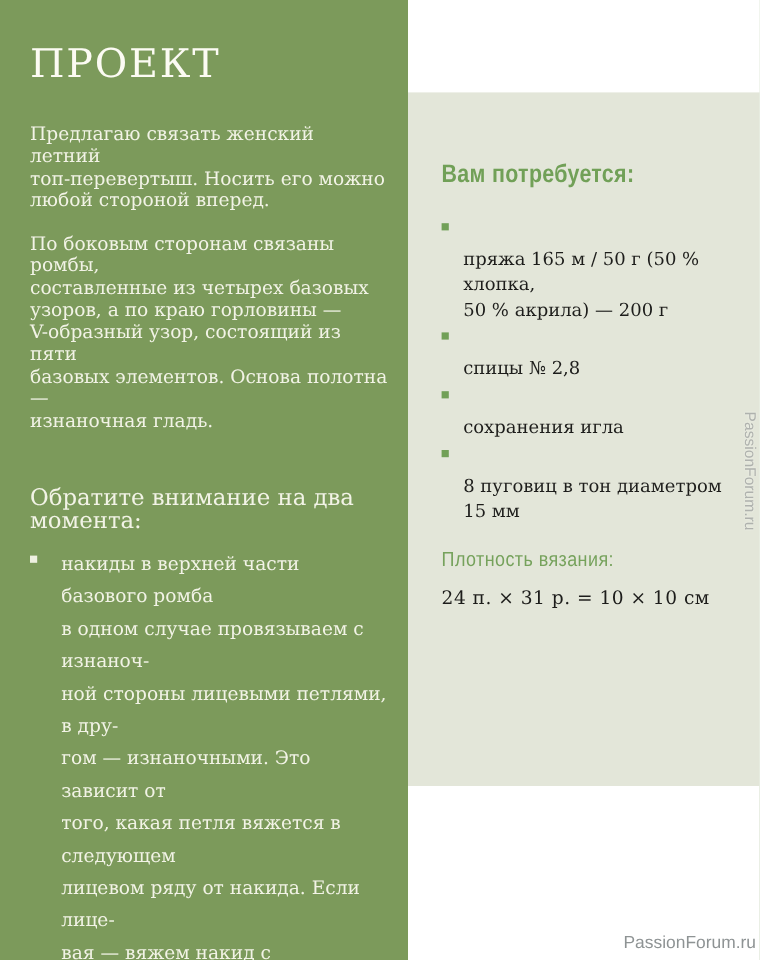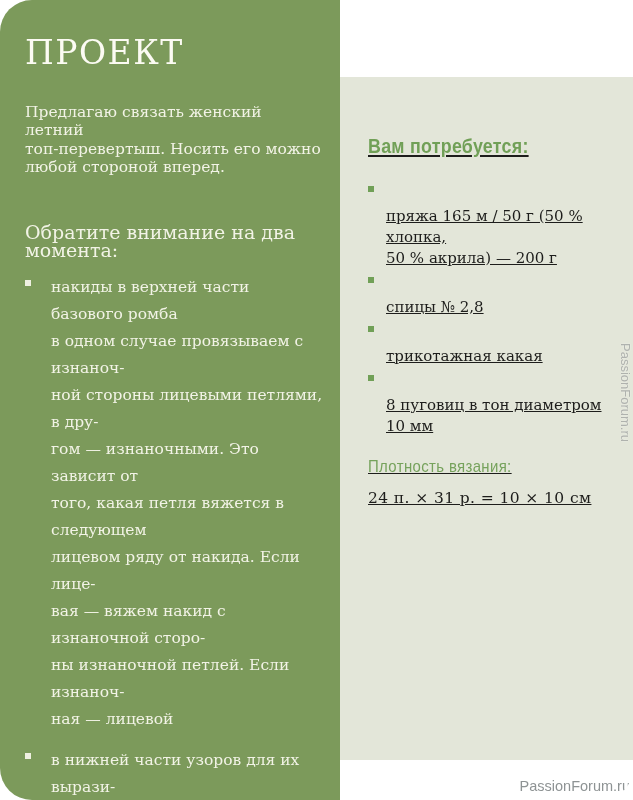--- a/index.html
+++ b/index.html
@@ -3,21 +3,20 @@
 <meta charset="utf-8">
 <style>
   html, body { margin: 0; padding: 0; }
   .page {
     position: relative;
     width: 633px;
     height: 800px;
     background: #ffffff;
     overflow: hidden;
     font-family: "DejaVu Serif", serif;
-    border-radius: 32px;
   }
 
   
   .left-panel {
     position: absolute;
     left: 0; top: 0;
     width: 340px; height: 800px;
     background: #7c9a5b;
     color: #f2f3e6;
     padding: 20px 16px 0 25px;
@@ -72,26 +71,25 @@
   .right-col {
     position: absolute;
     left: 340px; top: 0;
     width: 293px; height: 800px;
   }
   .white-cap {
     height: 77px;
     background: #ffffff;
   }
   .gray-panel {
-    height: 683px;
+    height: 578px;
     background: #e3e6d9;
     padding: 57px 18px 12px 28px;
     box-sizing: border-box;
     color: #1d1d1b;
-    text-decoration: underline;
   }
   .needs-head {
     margin: 0;
     font-family: "Liberation Sans", sans-serif;
     font-weight: 700;
     font-size: 21px;
     letter-spacing: 0.3px;
     color: #71a057;
     transform: scaleX(0.85);
     transform-origin: left center;
@@ -146,20 +144,26 @@
 </head>
 <body>
 
 <div class="page">
 
   <div class="left-panel">
     <h1 class="title">ПРОЕКТ</h1>
     <p class="intro">Предлагаю связать женский летний
 топ-перевертыш. Носить его можно
 любой стороной вперед.</p>
+    <p class="desc">По боковым сторонам связаны ромбы,
+составленные из четырех базовых
+узоров, а по краю горловины —
+V-образный узор, состоящий из пяти
+базовых элементов. Основа полотна —
+изнаночная гладь.</p>
     <p class="note-head">Обратите внимание на два момента:</p>
     <ul class="notes">
       <li>
         <span class="sq"></span>
         <span class="txt">накиды в верхней части базового ромба
 в одном случае провязываем с изнаноч-
 ной стороны лицевыми петлями, в дру-
 гом — изнаночными. Это зависит от
 того, какая петля вяжется в следующем
 лицевом ряду от накида. Если лице-
@@ -189,25 +193,25 @@
           <span class="sq"></span>
           <span class="txt">пряжа 165 м / 50 г (50 % хлопка,
 50 % акрила) — 200 г</span>
         </li>
         <li>
           <span class="sq"></span>
           <span class="txt">спицы № 2,8</span>
         </li>
         <li>
           <span class="sq"></span>
-          <span class="txt">трикотажная какая</span>
-        </li>
-        <li>
-          <span class="sq"></span>
-          <span class="txt">8 пуговиц в тон диаметром 10 мм</span>
+          <span class="txt">сохранения игла</span>
+        </li>
+        <li>
+          <span class="sq"></span>
+          <span class="txt">8 пуговиц в тон диаметром 15 мм</span>
         </li>
       </ul>
       <h3 class="density-head">Плотность вязания:</h3>
       <p class="density-val">24 п. × 31 р. = 10 × 10 см</p>
     </div>
   </div>
 
   <div class="wm-side">PassionForum.ru</div>
   <div class="wm-bottom">PassionForum.ru</div>
 

